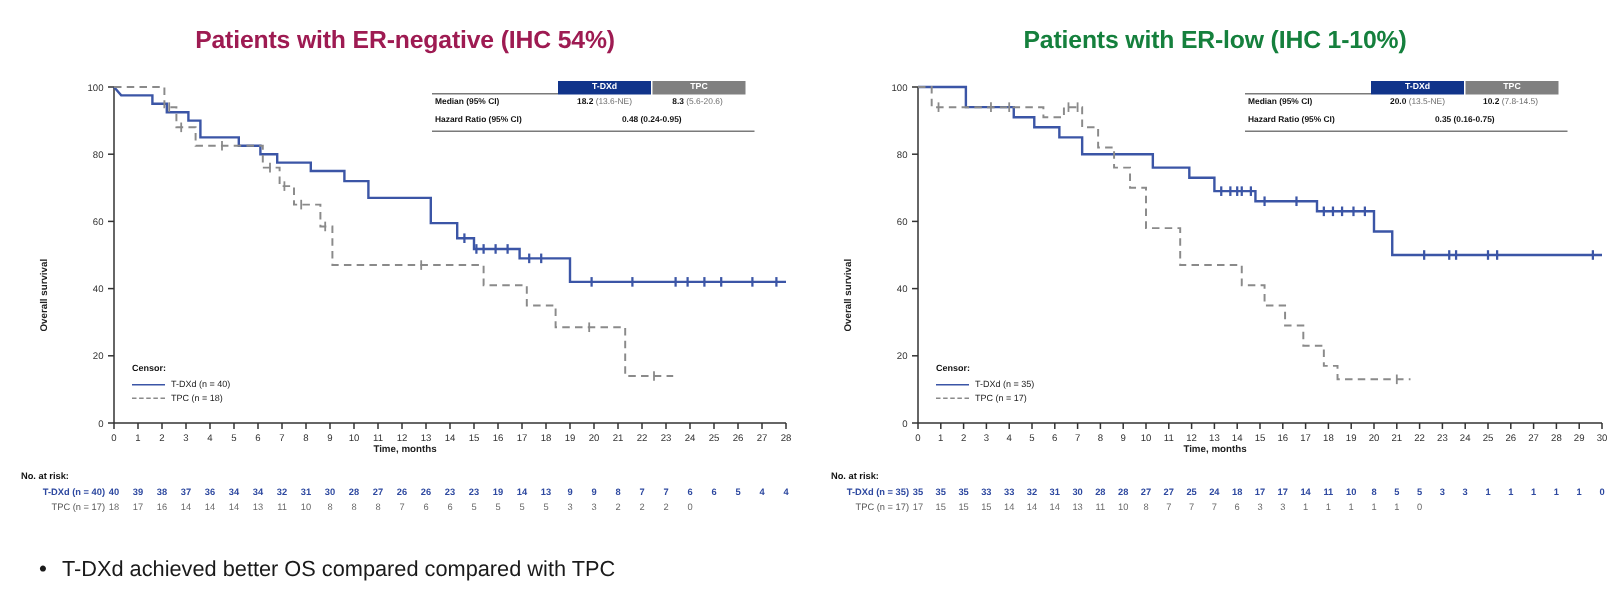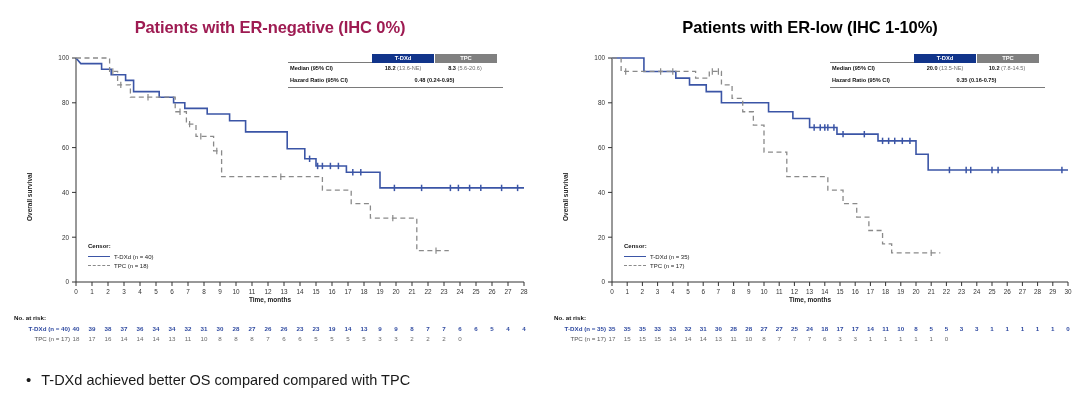--- a/index.html
+++ b/index.html
@@ -77,21 +77,21 @@
   }
   .bullet-dot { font-size: 15px; color: #1a1a1a; line-height: 1.1; }
   .bullet-text { font-size: 14.5px; color: #1a1a1a; line-height: 1.2; }
 </style>
 </head>
 <body>
 
 <div id="slide">
 
   <div class="panel panel-left">
-    <div class="chart-title" style="color: rgb(158, 27, 82);">Patients with ER-negative (IHC 0%)</div>
+    <div class="chart-title" style="color: rgb(158, 27, 82);">Patients with ER-negative (IHC 54%)</div>
 
     <div class="plot-wrap">
       <svg class="plot-svg" viewBox="0 0 540 258" preserveAspectRatio="none">
         <g>
           <line class="axis" x1="76" y1="12" x2="76" y2="236" stroke="#333" stroke-width="1"></line>
           <line class="axis" x1="76" y1="236" x2="524" y2="236" stroke="#333" stroke-width="1"></line>
           <g id="yticks-0">
               <line x1="72" x2="76" y1="236" y2="236" stroke="#333" stroke-width="1"></line>
               <text x="69" y="238.4" text-anchor="end" font-size="6.4" fill="#333" font-family="&quot;Liberation Sans&quot;, sans-serif">0</text>
               <line x1="72" x2="76" y1="191.2" y2="191.2" stroke="#333" stroke-width="1"></line>
@@ -294,21 +294,21 @@
           <div class="risk-num tpc" style="left: 389px; top: 21px; width: 14px;">3</div>
           <div class="risk-num tpc" style="left: 405px; top: 21px; width: 14px;">2</div>
           <div class="risk-num tpc" style="left: 421px; top: 21px; width: 14px;">2</div>
           <div class="risk-num tpc" style="left: 437px; top: 21px; width: 14px;">2</div>
           <div class="risk-num tpc" style="left: 453px; top: 21px; width: 14px;">0</div>
         </div>
     </div>
   </div>
 
   <div class="panel panel-right">
-    <div class="chart-title" style="color: #000000;">Patients with ER-low (IHC 1-10%)</div>
+    <div class="chart-title" style="color: #15803d;">Patients with ER-low (IHC 1-10%)</div>
 
     <div class="plot-wrap">
       <svg class="plot-svg" viewBox="0 0 540 258" preserveAspectRatio="none">
         <g>
           <line x1="72" y1="12" x2="72" y2="236" stroke="#333" stroke-width="1"></line>
           <line x1="72" y1="236" x2="528" y2="236" stroke="#333" stroke-width="1"></line>
           <g id="yticks-1">
               <line x1="68" x2="72" y1="236" y2="236" stroke="#333" stroke-width="1"></line>
               <text x="65" y="238.4" text-anchor="end" font-size="6.4" fill="#333" font-family="&quot;Liberation Sans&quot;, sans-serif">0</text>
               <line x1="68" x2="72" y1="191.2" y2="191.2" stroke="#333" stroke-width="1"></line>

